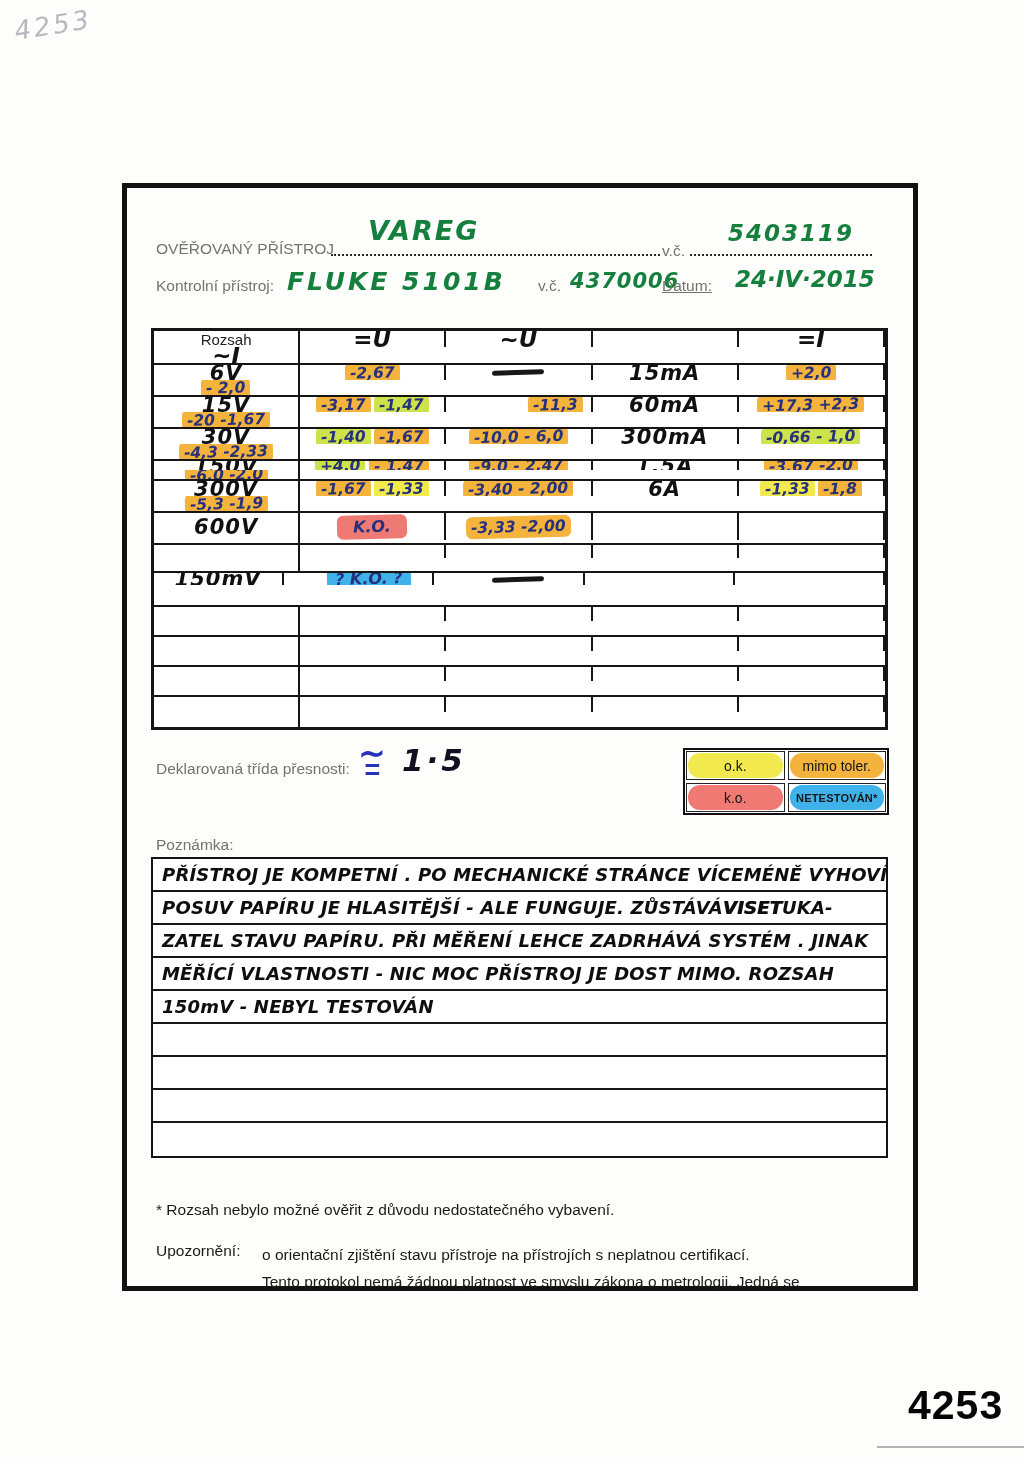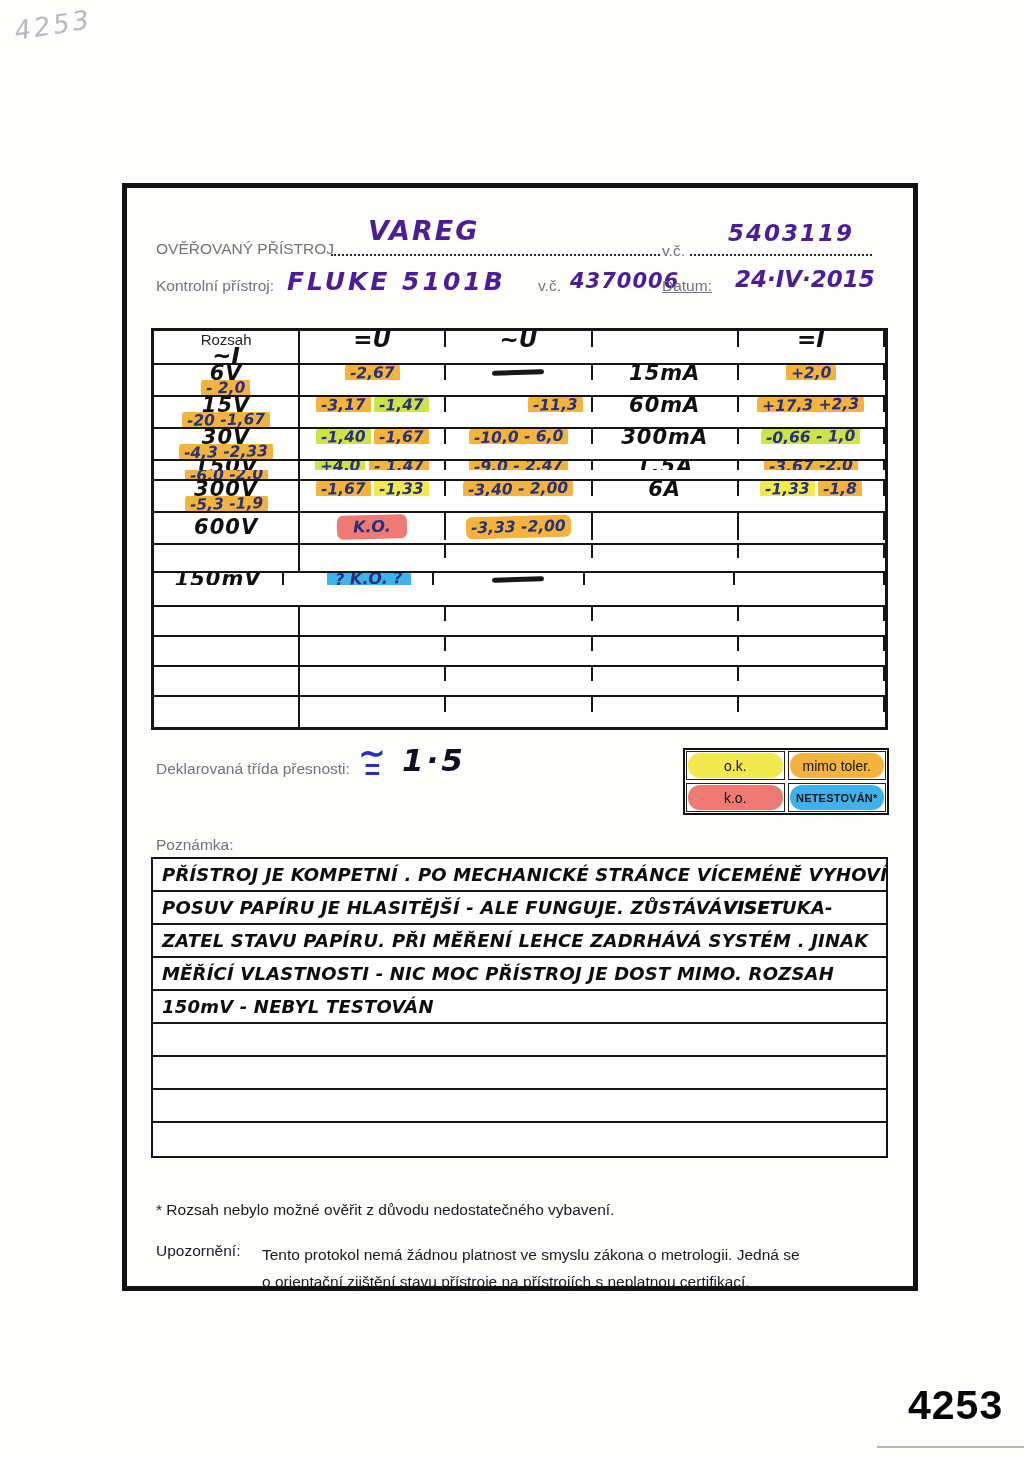--- a/index.html
+++ b/index.html
@@ -16,21 +16,21 @@
   .pencil{left:14px;top:10px;font-size:26px;color:#b7b9c1;
     transform:rotate(-9deg);font-family:"DejaVu Sans",sans-serif;
     font-style:italic;letter-spacing:3px;}
 
   
   .frame{left:122px;top:183px;width:786px;height:1098px;border:5px solid #121212;background:transparent;}
 
   
   .lbl{font-size:15.5px;color:#737373;}
   .dots{border-bottom:2.5px dotted #2a2a2a;height:20px;}
-  .hv-navy{color:#4c1d95;}
+  .hv-navy{color:#15803d;}
 
   
   .mtable{left:151px;top:328px;width:737px;border:3px solid #151515;background:#fff;box-sizing:border-box;}
   .trow{display:grid;grid-template-columns:repeat(5,1fr);border-bottom:2px solid #151515;box-sizing:border-box;}
   .trow:last-child{border-bottom:none;}
   .tcell{border-right:2px solid #151515;display:flex;align-items:center;justify-content:center;gap:4px;overflow:hidden;box-sizing:border-box;}
   .tcell:last-child{border-right:none;}
   .th-printed{font-size:15px;color:#222;}
   .th-hand{font-family:"DejaVu Sans",sans-serif;font-weight:700;font-style:italic;font-size:23px;color:#111;}
   .range{font-size:21px;color:#101010;letter-spacing:1px;white-space:nowrap;}
@@ -319,18 +319,18 @@
     </div>
     <div class="nrow"></div>
     <div class="nrow"></div>
     <div class="nrow"></div>
     <div class="nrow"></div>
   </div>
 
 <div class="abs footnote printed">* Rozsah nebylo možné ověřit z důvodu nedostatečného vybavení.</div>
 <div class="abs warn-label printed">Upozornění:</div>
 <div class="abs warn-text printed">
+  <div>o orientační zjištění stavu přístroje na přístrojích s neplatnou certifikací.</div>
   <div>Tento protokol nemá žádnou platnost ve smyslu zákona o metrologii. Jedná se</div>
-  <div>o orientační zjištění stavu přístroje na přístrojích s neplatnou certifikací.</div>
 </div>
 
 <div class="abs pagenum printed">4253</div>
 <div class="abs scanline"></div>
 
 </body></html>

